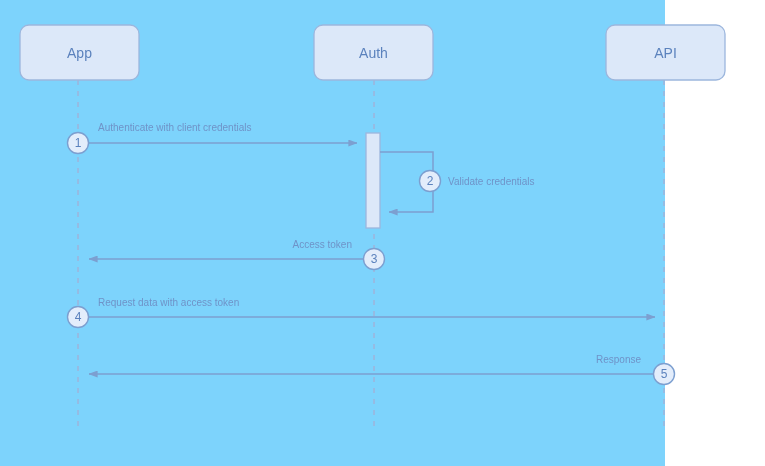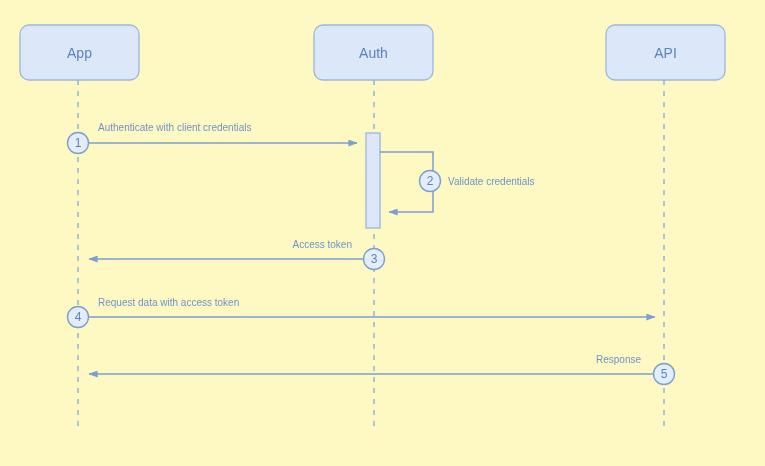--- a/index.html
+++ b/index.html
@@ -8,23 +8,23 @@
     background: #ffffff;
   }
   body {
     width: 765px;
     height: 466px;
     font-family: "Liberation Sans", sans-serif;
     overflow: hidden;
   }
   #diagram-root {
     position: relative;
-    width: 765px;
+    width: 665px;
     height: 466px;
-    background: #fef9c3;
+    background: #7dd3fc;
   }
   #diagram-svg {
     position: absolute;
     left: 0;
     top: 0;
     width: 765px;
     height: 466px;
   }
   .participant-label {
     font-family: "Liberation Sans", sans-serif;

